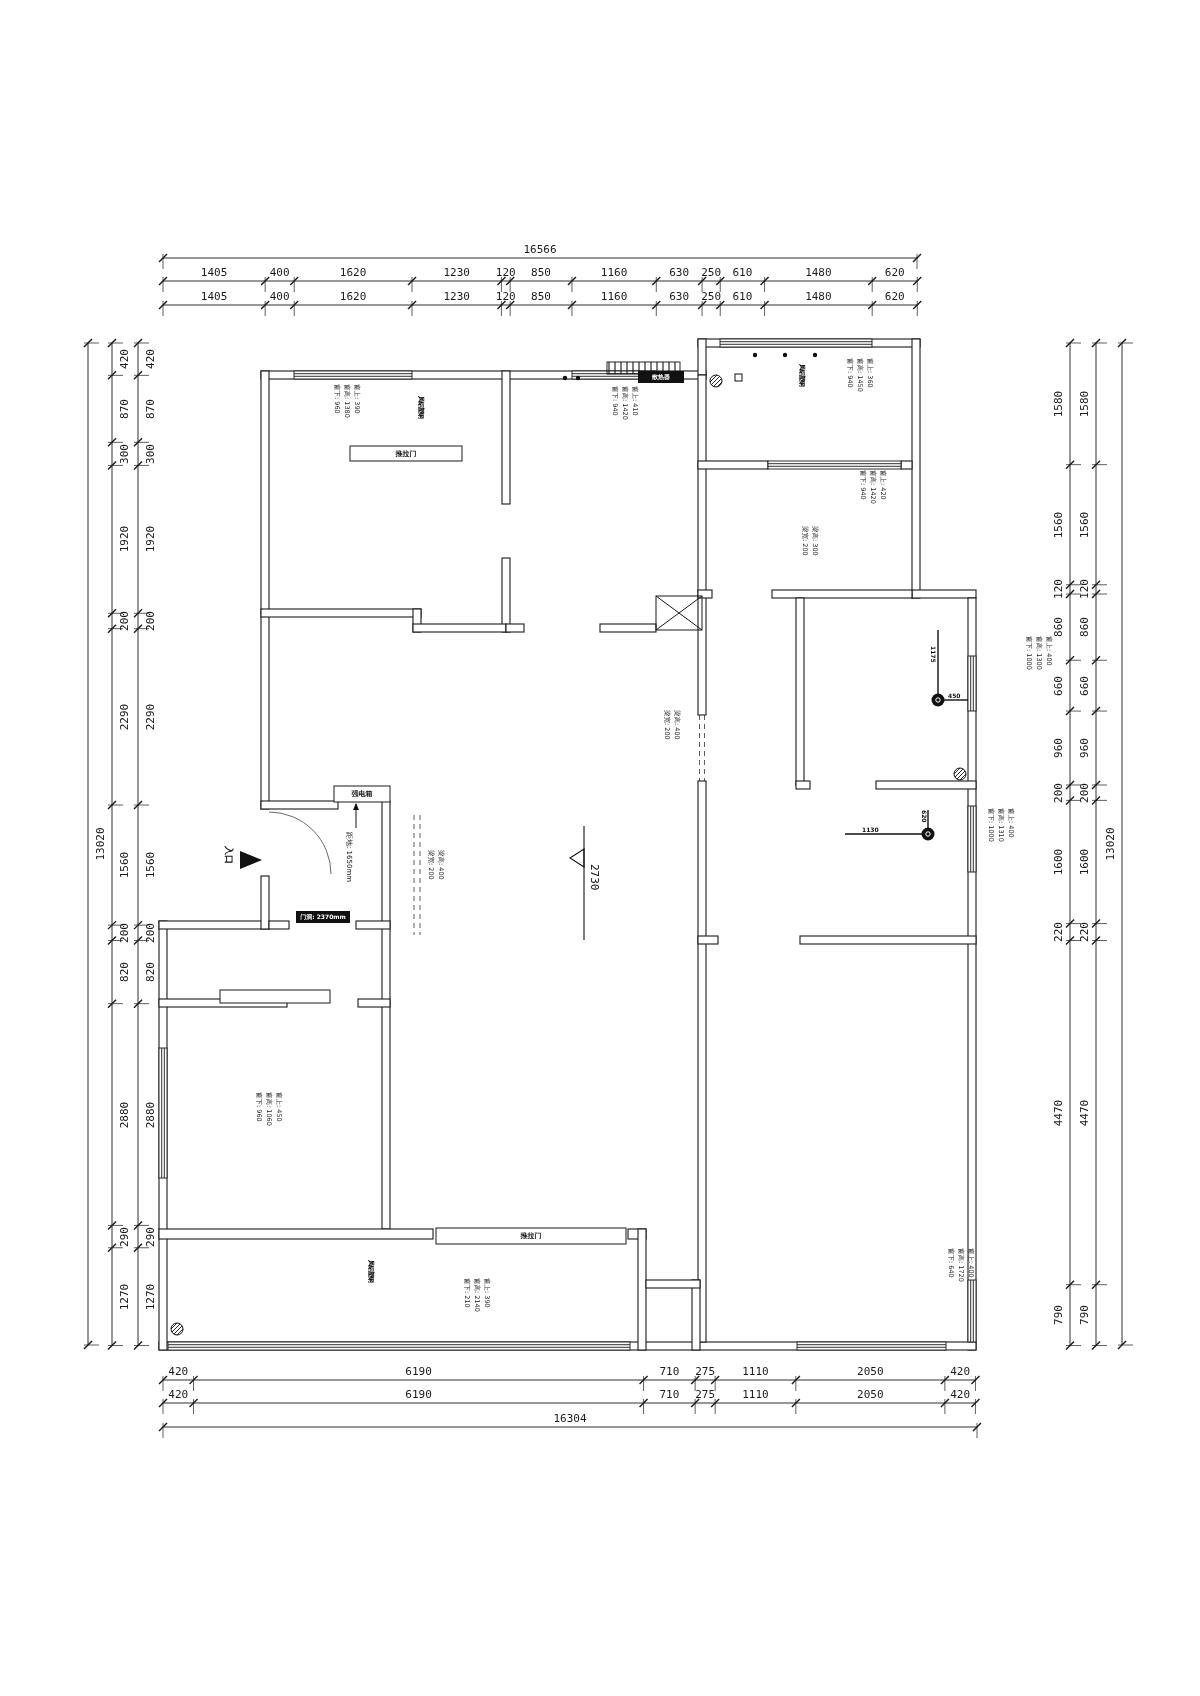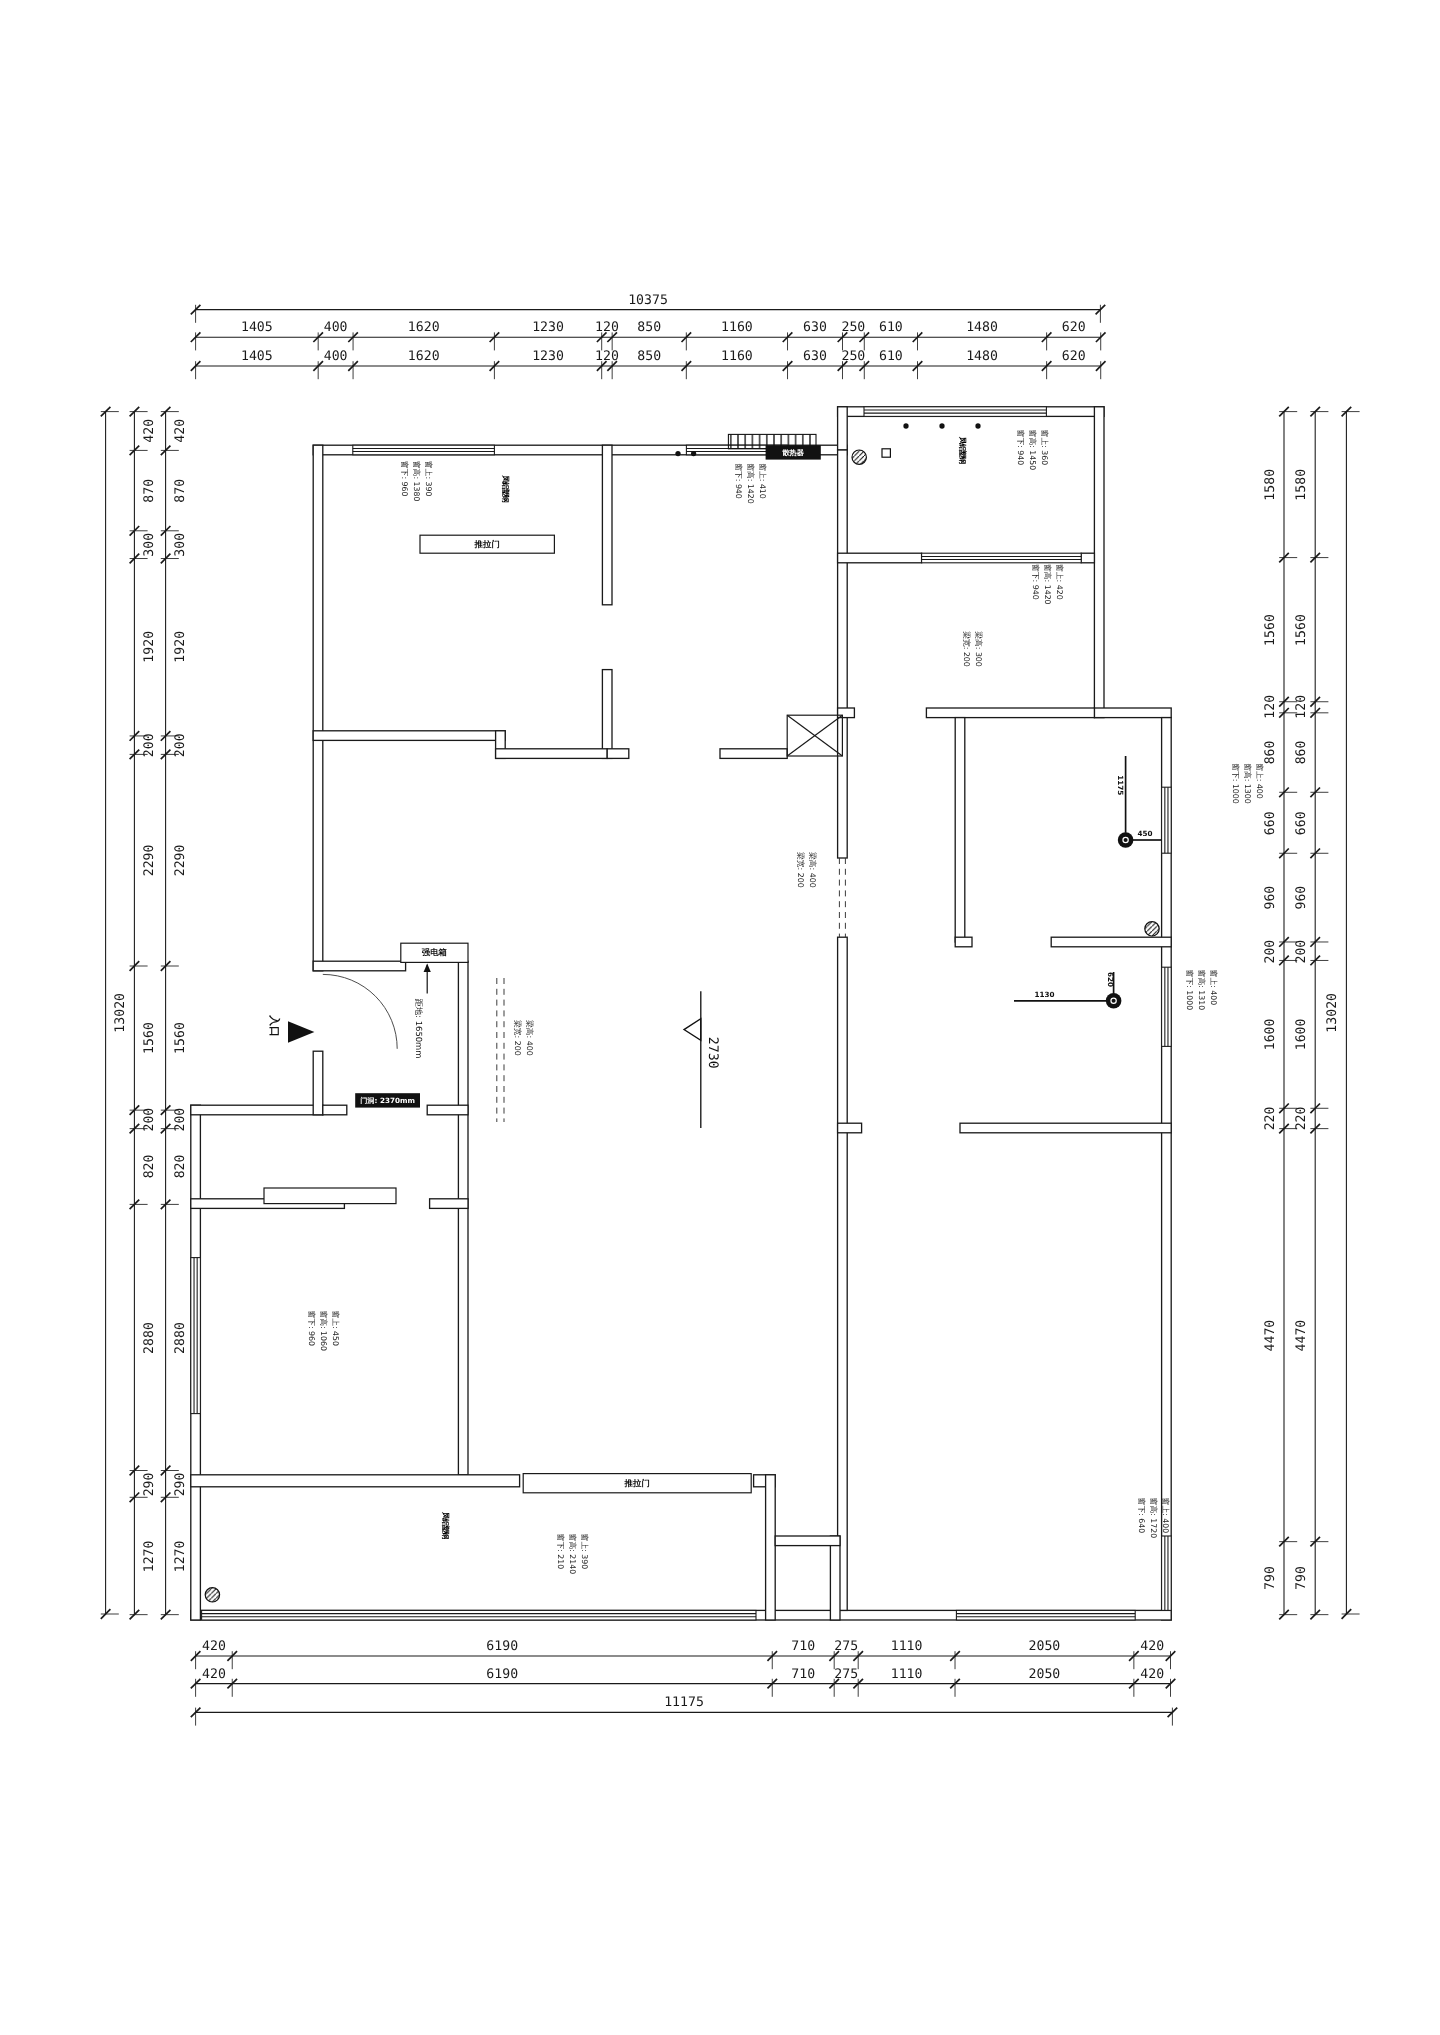--- a/index.html
+++ b/index.html
@@ -460,21 +460,21 @@
 <div class="vtext brand" style="left:416px;top:396px">凤铝塑钢</div>
 <div class="vtext brand" style="left:797px;top:364px">凤铝塑钢</div>
 <div class="vtext brand" style="left:366px;top:1260px">凤铝塑钢</div>
 
 <div class="tiny r" style="left:930px;top:646px">1175</div>
 <div class="tiny" style="left:948px;top:692px">450</div>
 <div class="tiny" style="left:862px;top:826px">1130</div>
 <div class="tiny r" style="left:921px;top:810px">620</div>
 
 <div id="dim-labels">
-      <div class="lbl h" style="left: 540px; top: 256px;">10375</div>
+      <div class="lbl h" style="left: 540px; top: 256px;">16566</div>
       <div class="lbl h" style="left: 214.072px; top: 279px;">1405</div>
       <div class="lbl h" style="left: 279.683px; top: 279px;">400</div>
       <div class="lbl h" style="left: 353.111px; top: 279px;">1620</div>
       <div class="lbl h" style="left: 456.708px; top: 279px;">1230</div>
       <div class="lbl h" style="left: 505.781px; top: 279px;">120</div>
       <div class="lbl h" style="left: 541.04px; top: 279px;">850</div>
       <div class="lbl h" style="left: 614.104px; top: 279px;">1160</div>
       <div class="lbl h" style="left: 679.17px; top: 279px;">630</div>
       <div class="lbl h" style="left: 711.158px; top: 279px;">250</div>
       <div class="lbl h" style="left: 742.419px; top: 279px;">610</div>
@@ -499,21 +499,21 @@
       <div class="lbl h" style="left: 755.505px; top: 1378px;">1110</div>
       <div class="lbl h" style="left: 870.371px; top: 1378px;">2050</div>
       <div class="lbl h" style="left: 960.155px; top: 1378px;">420</div>
       <div class="lbl h" style="left: 178.267px; top: 1401px;">420</div>
       <div class="lbl h" style="left: 418.54px; top: 1401px;">6190</div>
       <div class="lbl h" style="left: 669.356px; top: 1401px;">710</div>
       <div class="lbl h" style="left: 705.16px; top: 1401px;">275</div>
       <div class="lbl h" style="left: 755.505px; top: 1401px;">1110</div>
       <div class="lbl h" style="left: 870.371px; top: 1401px;">2050</div>
       <div class="lbl h" style="left: 960.155px; top: 1401px;">420</div>
-      <div class="lbl h" style="left: 570px; top: 1425px;">11175</div>
+      <div class="lbl h" style="left: 570px; top: 1425px;">16304</div>
       <div class="lbl v" style="left: 100px; top: 844px;">13020</div>
       <div class="lbl v" style="left: 124px; top: 359.17px;">420</div>
       <div class="lbl v" style="left: 124px; top: 408.835px;">870</div>
       <div class="lbl v" style="left: 124px; top: 453.88px;">300</div>
       <div class="lbl v" style="left: 124px; top: 539.35px;">1920</div>
       <div class="lbl v" style="left: 124px; top: 620.97px;">200</div>
       <div class="lbl v" style="left: 124px; top: 716.835px;">2290</div>
       <div class="lbl v" style="left: 124px; top: 865.06px;">1560</div>
       <div class="lbl v" style="left: 124px; top: 932.82px;">200</div>
       <div class="lbl v" style="left: 124px; top: 972.09px;">820</div>

